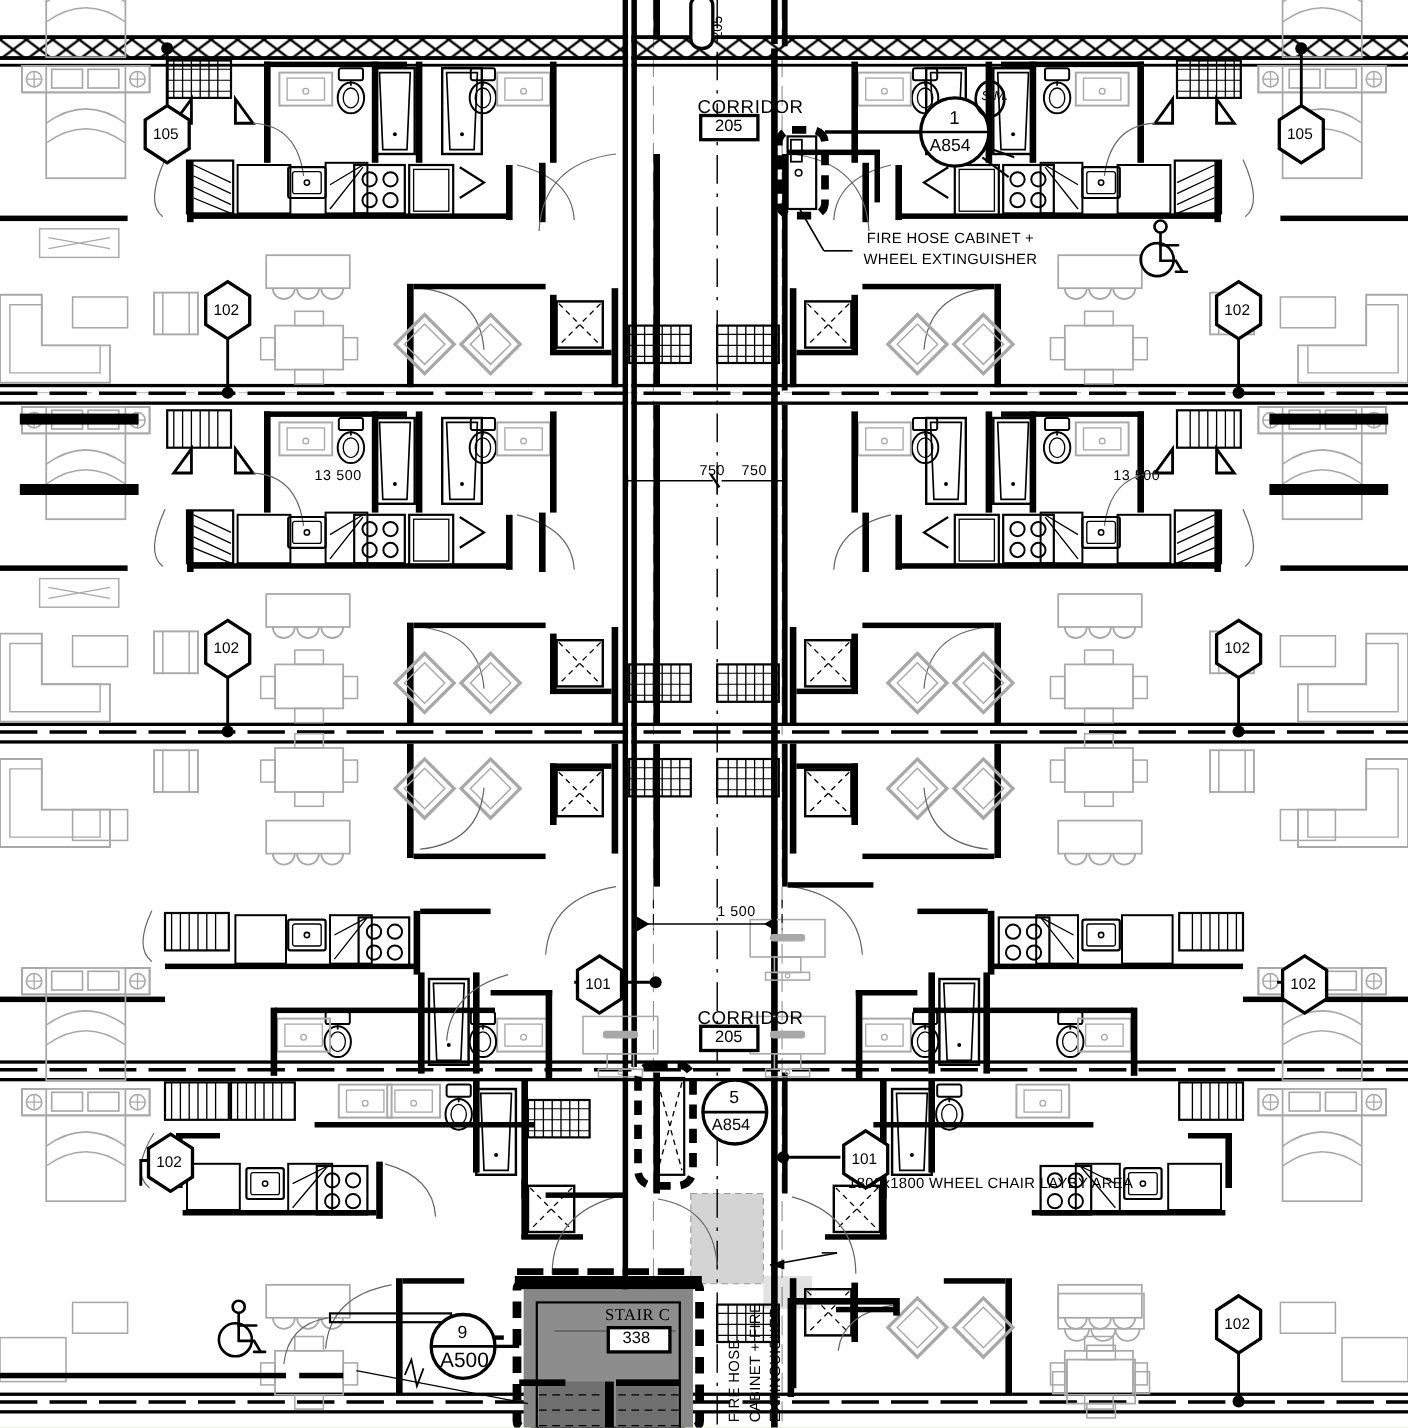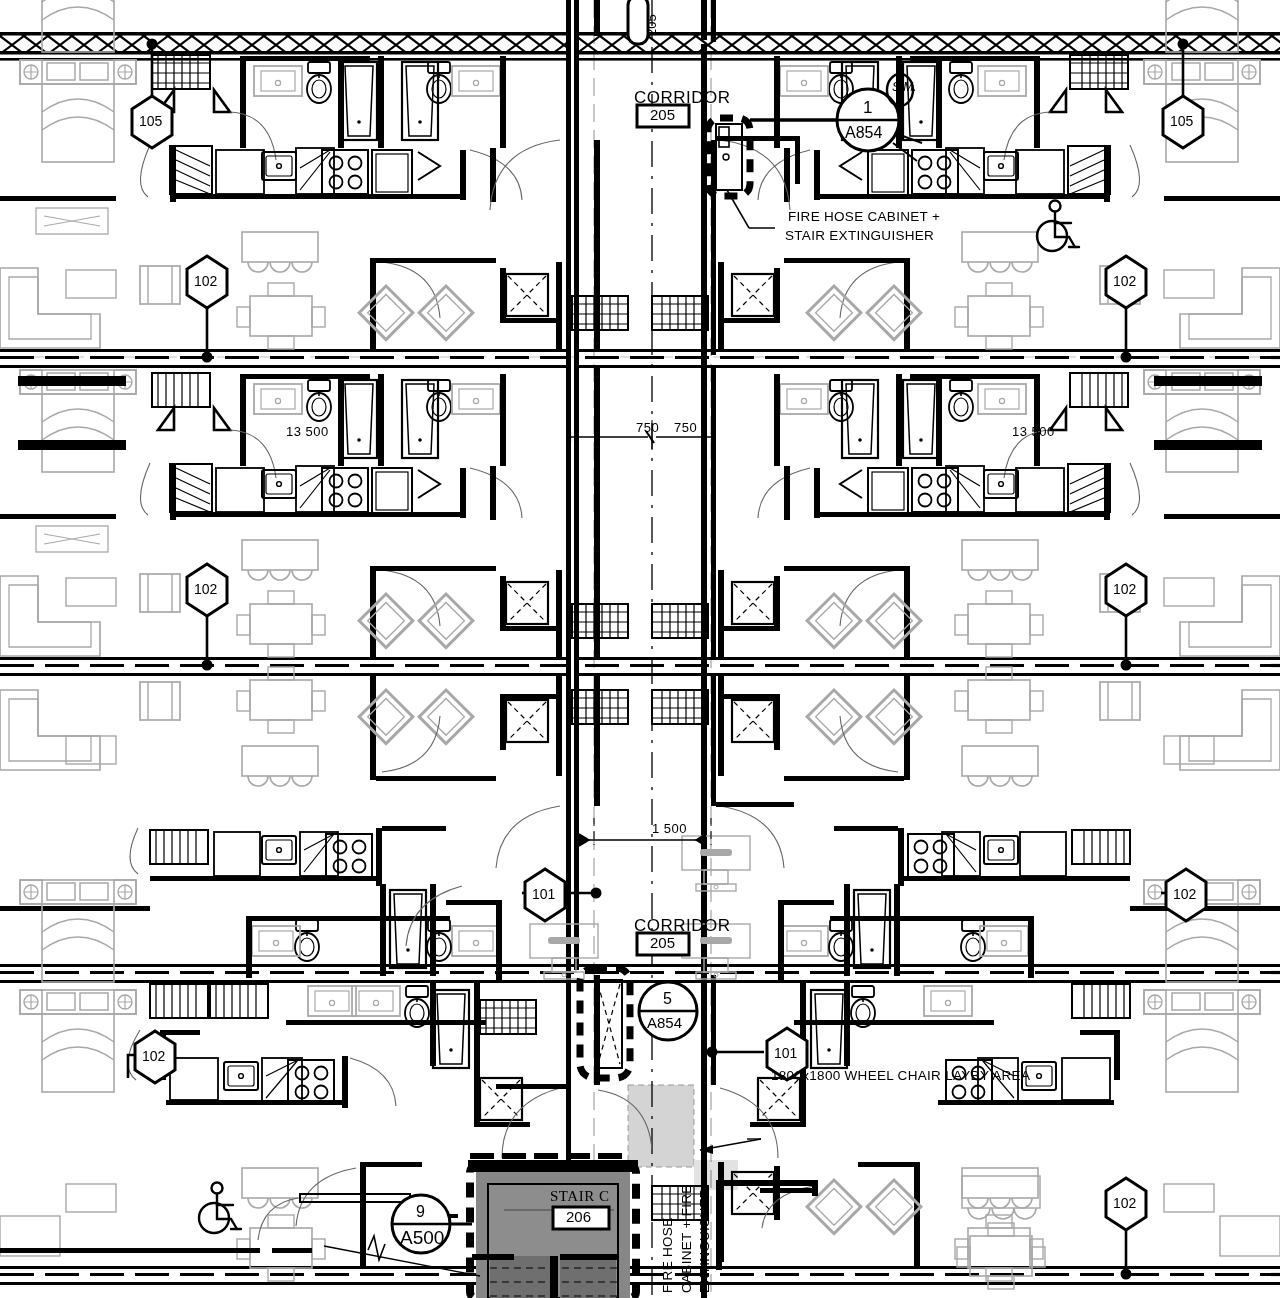--- a/index.html
+++ b/index.html
@@ -739,21 +739,21 @@
   </g>
 </svg>
 
 <div class="lbl corrname" style="left:634px;top:88px;">CORRIDOR</div>
 <div class="lbl roomnum" style="left:650px;top:106px;">205</div>
 
 <div class="lbl corrname" style="left:634px;top:916px;">CORRIDOR</div>
 <div class="lbl roomnum" style="left:650px;top:934px;">205</div>
 
 <div class="lbl corrname" style="left:550px;top:1188px;font-size:15px;font-family:Liberation Serif, serif;">STAIR C</div>
-<div class="lbl roomnum" style="left:566px;top:1208px;">206</div>
+<div class="lbl roomnum" style="left:566px;top:1208px;">338</div>
 
 <div class="lbl roomnum vert" style="left:644px;top:36px;transform:rotate(-90deg);font-size:13px;">205</div>
 
 <div class="lbl tagnum" style="left:139px;top:113px;">105</div>
 <div class="lbl tagnum" style="left:1170px;top:113px;">105</div>
 <div class="lbl tagnum" style="left:194px;top:273px;">102</div>
 <div class="lbl tagnum" style="left:1113px;top:273px;">102</div>
 <div class="lbl tagnum" style="left:194px;top:581px;">102</div>
 <div class="lbl tagnum" style="left:1113px;top:581px;">102</div>
 <div class="lbl tagnum" style="left:532px;top:886px;">101</div>
@@ -769,21 +769,21 @@
 <div class="lbl" style="left:416px;top:1203px;font-size:16px;">9</div>
 <div class="lbl" style="left:400px;top:1227px;font-size:19px;">A500</div>
 
 <div class="lbl dimtxt" style="left:286px;top:424px;">13 500</div>
 <div class="lbl dimtxt" style="left:1012px;top:424px;">13 500</div>
 <div class="lbl dimtxt" style="left:636px;top:420px;">750</div>
 <div class="lbl dimtxt" style="left:674px;top:420px;">750</div>
 <div class="lbl dimtxt" style="left:652px;top:821px;">1 500</div>
 
 <div class="lbl annot" style="left:788px;top:209px;">FIRE HOSE CABINET +</div>
-<div class="lbl annot" style="left:785px;top:228px;">STAIR EXTINGUISHER</div>
+<div class="lbl annot" style="left:785px;top:228px;">WHEEL EXTINGUISHER</div>
 <div class="lbl annot" style="left:771px;top:1068px;">1800x1800 WHEEL CHAIR LAYBY AREA</div>
 
 <div class="lbl annot vert" style="left:660px;top:1293px;transform:rotate(-90deg);">FIRE HOSE</div>
 <div class="lbl annot vert" style="left:679px;top:1293px;transform:rotate(-90deg);">CABINET + FIRE</div>
 <div class="lbl annot vert" style="left:697px;top:1293px;transform:rotate(-90deg);">EXTINGUISHER</div>
 
 <div class="lbl" style="left:892px;top:80px;font-size:12px;font-style:italic;">S.M.</div>
 
 </div>
 

